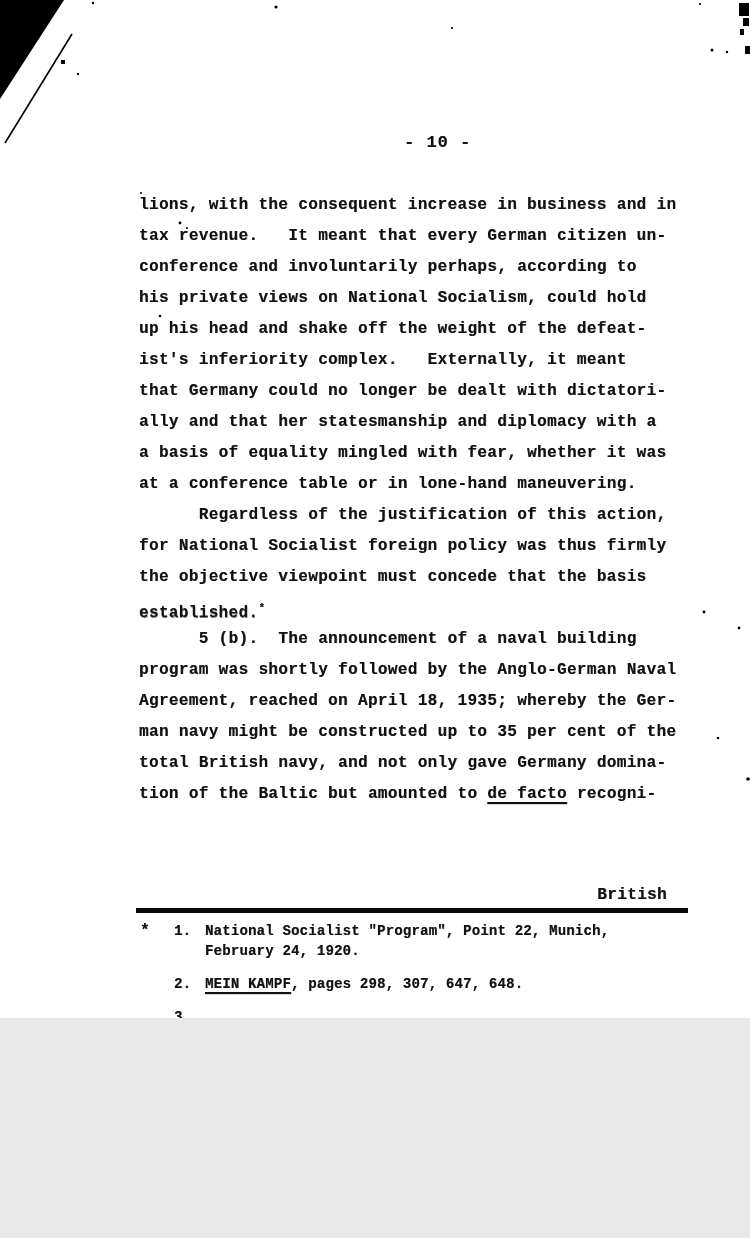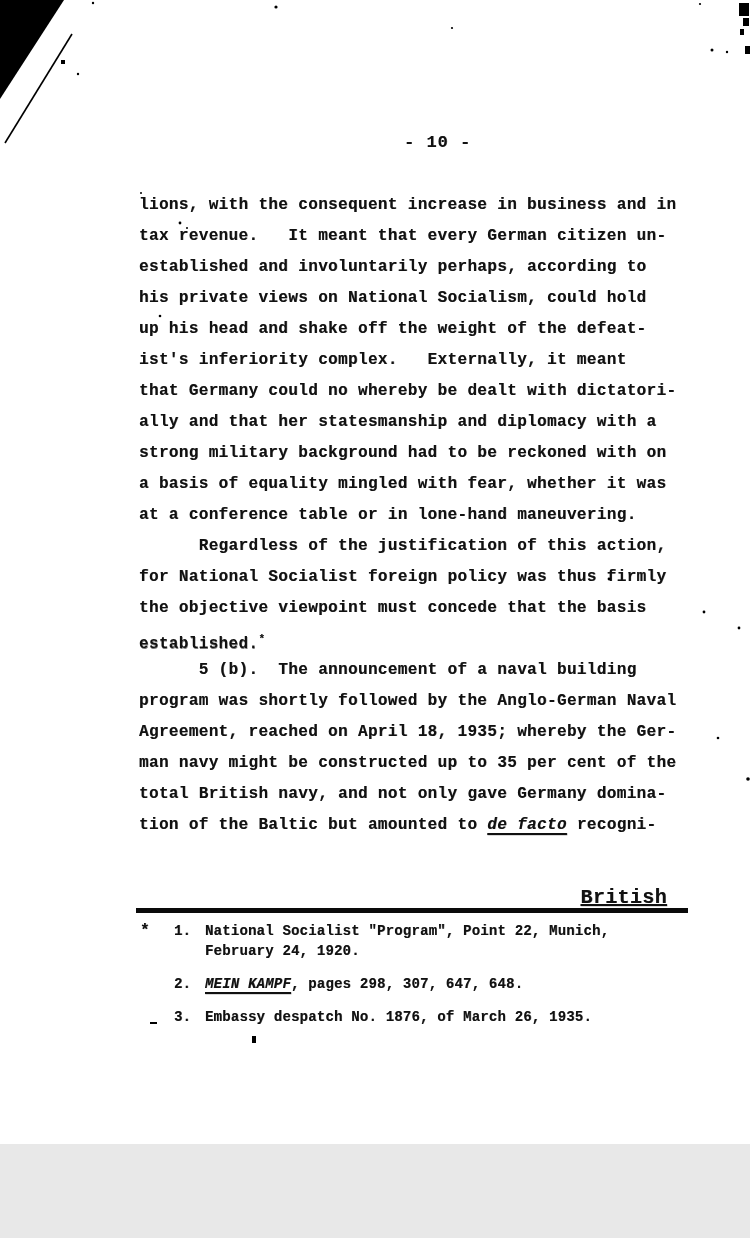--- a/index.html
+++ b/index.html
@@ -1,38 +1,38 @@
 <!DOCTYPE html>
 <html style="--ink: #111111; --paper: #ffffff;"><head>
 <meta charset="utf-8">
 <style>
   :root { --ink:#111111; --paper:#ffffff; }
   * { box-sizing: border-box; }
   html,body { margin:0; padding:0; background:#e8e8e8; }
   .page {
-    position:relative; width:750px; height:1144px;
+    position:relative; width:750px; height:1018px;
     background:var(--paper);
     font-family:"Liberation Mono","DejaVu Sans Mono",monospace;
     color:var(--ink); overflow:hidden;
   }
   .typed { font-weight:bold; text-shadow:0.4px 0.3px 0 rgba(17,17,17,0.55); }
   .page-number {
     position:absolute; left:404px; top:133px;
     font-size:17px; letter-spacing:1px; white-space:pre;
   }
   .body-text {
     position:absolute; left:139px; top:190px; width:560px;
     font-size:16px; line-height:31px; letter-spacing:0.35px;
   }
   .tline { white-space:pre; height:31px; }
-  .u { text-decoration:underline; text-decoration-thickness:2px; text-underline-offset:4px;font-style:italic; }
+  .u { text-decoration:underline; text-decoration-thickness:2px; text-underline-offset:4px; }
   .sup { vertical-align:super; font-size:11px; }
   .catchword {
     position:absolute; left:139px; top:886px; width:556px;
-    font-size:20px; letter-spacing:0.35px; text-align:right; padding-right:28px;text-decoration:underline;
+    font-size:16px; letter-spacing:0.35px; text-align:right; padding-right:28px;
   }
   .footnote-rule {
     position:absolute; left:136px; top:908px; width:552px; height:5px;
     background:#0a0a0a;
   }
   .footnotes {
     position:absolute; left:140px; top:921px; width:570px;
     font-size:14px; line-height:20px; letter-spacing:0.2px;
   }
   .fn { display:flex; margin-bottom:13px; }
@@ -52,27 +52,26 @@
 </head>
 <body>
 
 <div class="page">
 
   <div class="page-number typed">- 10 -</div>
 
   <div class="body-text typed">
       <div class="tline"><span>lions, with the consequent increase in business and in</span></div>
       <div class="tline"><span>tax revenue.   It meant that every German citizen un-</span></div>
-      <div class="tline"><span>established and involuntarily perhaps, according to</span></div>
+      <div class="tline"><span>conference and involuntarily perhaps, according to</span></div>
       <div class="tline"><span>his private views on National Socialism, could hold</span></div>
       <div class="tline"><span>up his head and shake off the weight of the defeat-</span></div>
       <div class="tline"><span>ist's inferiority complex.   Externally, it meant</span></div>
-      <div class="tline"><span>that Germany could no whereby be dealt with dictatori-</span></div>
+      <div class="tline"><span>that Germany could no longer be dealt with dictatori-</span></div>
       <div class="tline"><span>ally and that her statesmanship and diplomacy with a</span></div>
-      <div class="tline"><span>strong military background had to be reckoned with on</span></div>
       <div class="tline"><span>a basis of equality mingled with fear, whether it was</span></div>
       <div class="tline"><span>at a conference table or in lone-hand maneuvering.</span></div>
       <div class="tline"><span>      Regardless of the justification of this action,</span></div>
       <div class="tline"><span>for National Socialist foreign policy was thus firmly</span></div>
       <div class="tline"><span>the objective viewpoint must concede that the basis</span></div>
       <div class="tline"><span>established.</span><span class="sup">*</span></div>
       <div class="tline"><span>      5 (b).  The announcement of a naval building</span></div>
       <div class="tline"><span>program was shortly followed by the Anglo-German Naval</span></div>
       <div class="tline"><span>Agreement, reached on April 18, 1935; whereby the Ger-</span></div>
       <div class="tline"><span>man navy might be constructed up to 35 per cent of the</span></div>
@@ -96,23 +95,20 @@
       <div class="fn">
         <span class="fn-marker"></span>
         <span class="fn-num">2.</span>
         <div class="fn-lines">
           <div class="fline"><span class="u">MEIN KAMPF</span><span>, pages 298, 307, 647, 648.</span></div>
         </div>
       </div>
       <div class="fn">
         <span class="fn-marker"></span>
         <span class="fn-num">3.</span>
-        <div class="fn-lines">
-          <div class="fline"><span>Embassy despatch No. 1876, of March 26, 1935.</span></div>
-        </div>
       </div>
     </div>
 
   <div class="handwritten">1300 m10</div>
 
   <svg class="artifacts" width="750" height="1238" viewBox="0 0 750 1238">
 
     <polygon points="0,0 64,0 0,99" fill="#000"></polygon>
     <line x1="72" y1="34" x2="5" y2="143" stroke="#000" stroke-width="1.6"></line>
     <rect x="61" y="60" width="4" height="4" fill="#000"></rect>

